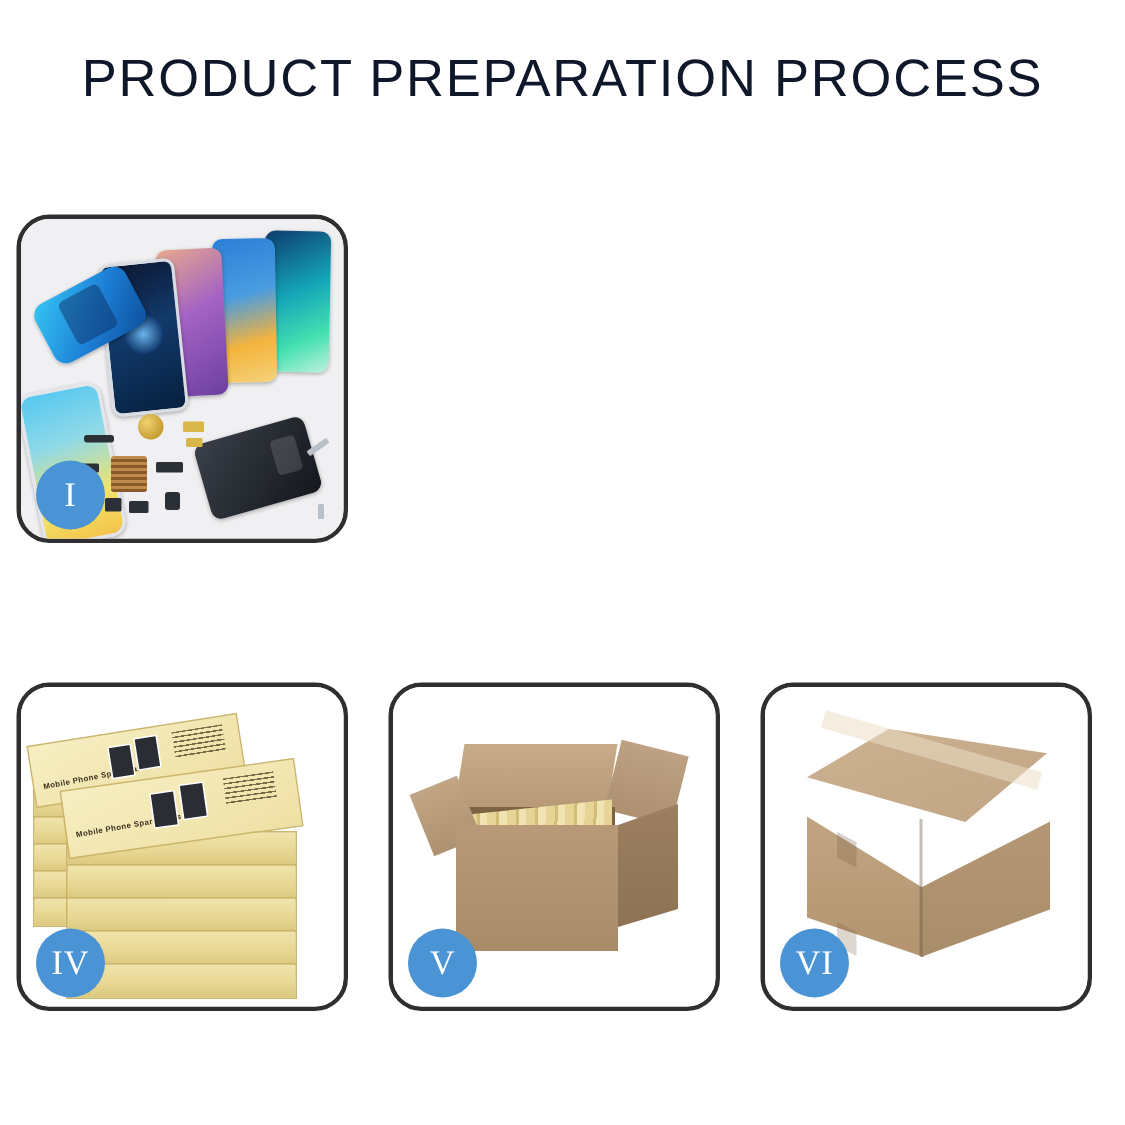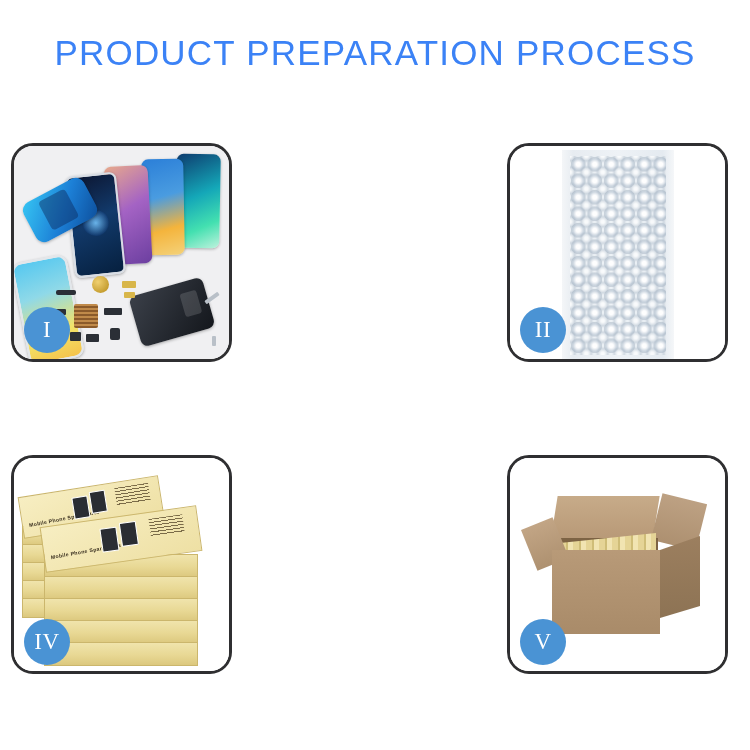--- a/index.html
+++ b/index.html
@@ -18,21 +18,21 @@
   
   .header {
     padding-top: 34px;
     text-align: center;
   }
   .main-title {
     font-family: "Liberation Sans", sans-serif;
     font-size: 35px;
     font-weight: 500;
     letter-spacing: 1.2px;
-    color: #3b82f6;
+    color: #0f172a;
     margin: 0;
     line-height: 1.1;
     white-space: nowrap;
   }
   .sub-title {
     font-family: "Liberation Sans", sans-serif;
     font-size: 15.5px;
     font-weight: 400;
     color: #1a1a1a;
     margin: 12px 0 0 0;
@@ -385,29 +385,20 @@
           <div class="part dark" style="left:72px; top:188px; width:13px; height:8px;"></div>
           <div class="part silver" style="left:36px; top:188px; width:8px; height:13px; border-radius:2px;"></div>
           <div class="part dark" style="left:96px; top:182px; width:10px; height:12px; border-radius:2px;"></div>
           <div class="part silver" style="left:198px; top:190px; width:4px; height:10px;"></div>
           <div class="part silver" style="left:190px; top:150px; width:16px; height:4px; transform:rotate(-35deg);"></div>
         </div>
       </div>
       <div class="badge">I</div>
     </div>
 
-    <div class="panel">
-      <div class="panel-inner p2">
-        <div class="wrap-sheet">
-          <div class="bubbles"></div>
-          <div class="bubbles2"></div>
-        </div>
-      </div>
-      <div class="badge">II</div>
-    </div>
 
   </div>
 
   <div class="row">
 
     <div class="panel">
       <div class="panel-inner p4">
         <div class="stack">
 
           <div class="kbox" style="left:8px; top:68px; width:86px; height:18px;"></div>
@@ -447,14 +438,26 @@
         <div class="c5-innerback"></div>
         <div class="c5-fill"></div>
         <div class="c5-flap-left"></div>
         <div class="c5-flap-front"></div>
         <div class="c5-side"></div>
         <div class="c5-body"></div>
       </div>
       <div class="badge">V</div>
     </div>
 
+    <div class="panel">
+      <div class="panel-inner p6">
+        <div class="c6-top"></div>
+        <div class="c6-left"></div>
+        <div class="c6-right"></div>
+        <div class="c6-tape"></div>
+        <div class="c6-tab1"></div>
+        <div class="c6-tab2"></div>
+        <div class="c6-edge"></div>
+      </div>
+      <div class="badge">VI</div>
+    </div>
   </div>
 </div>
 
 </body></html>

